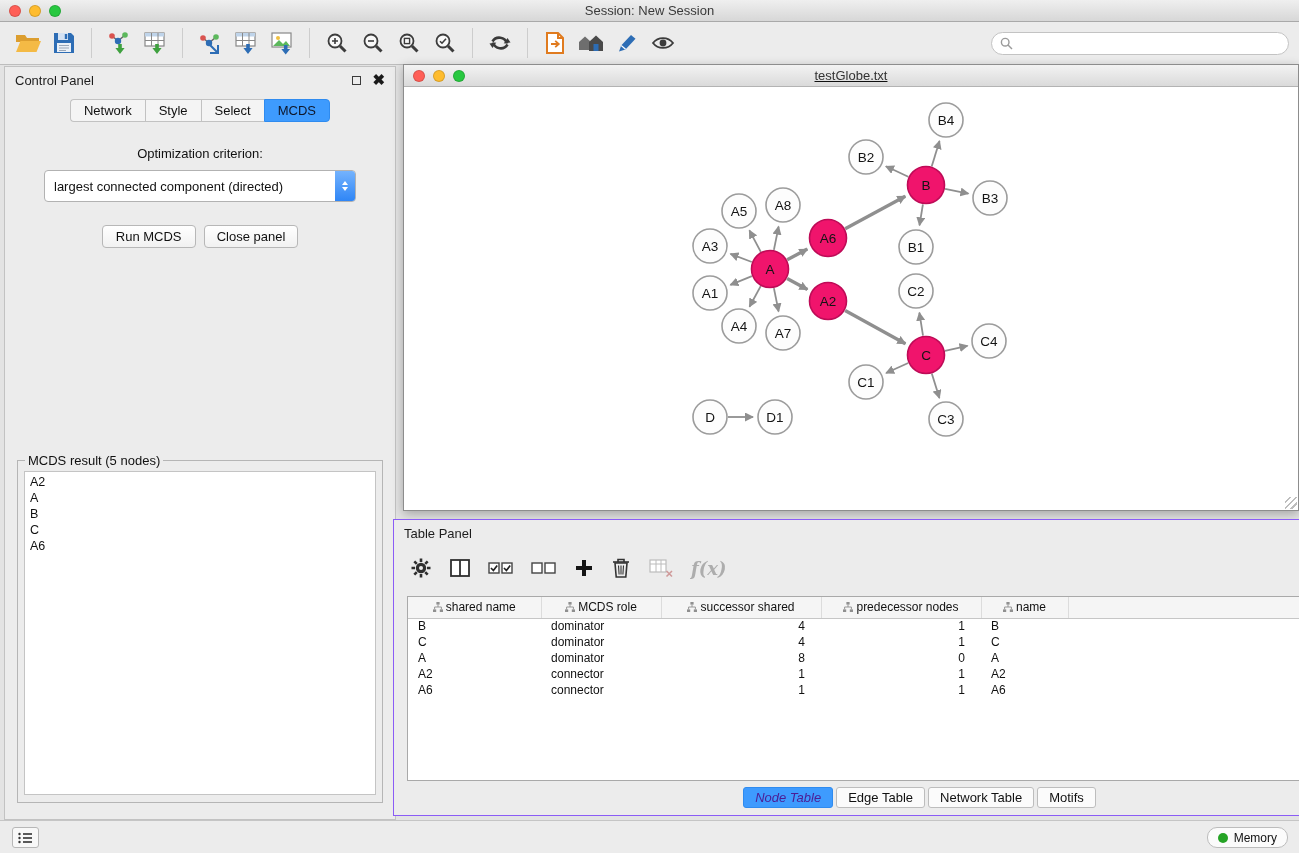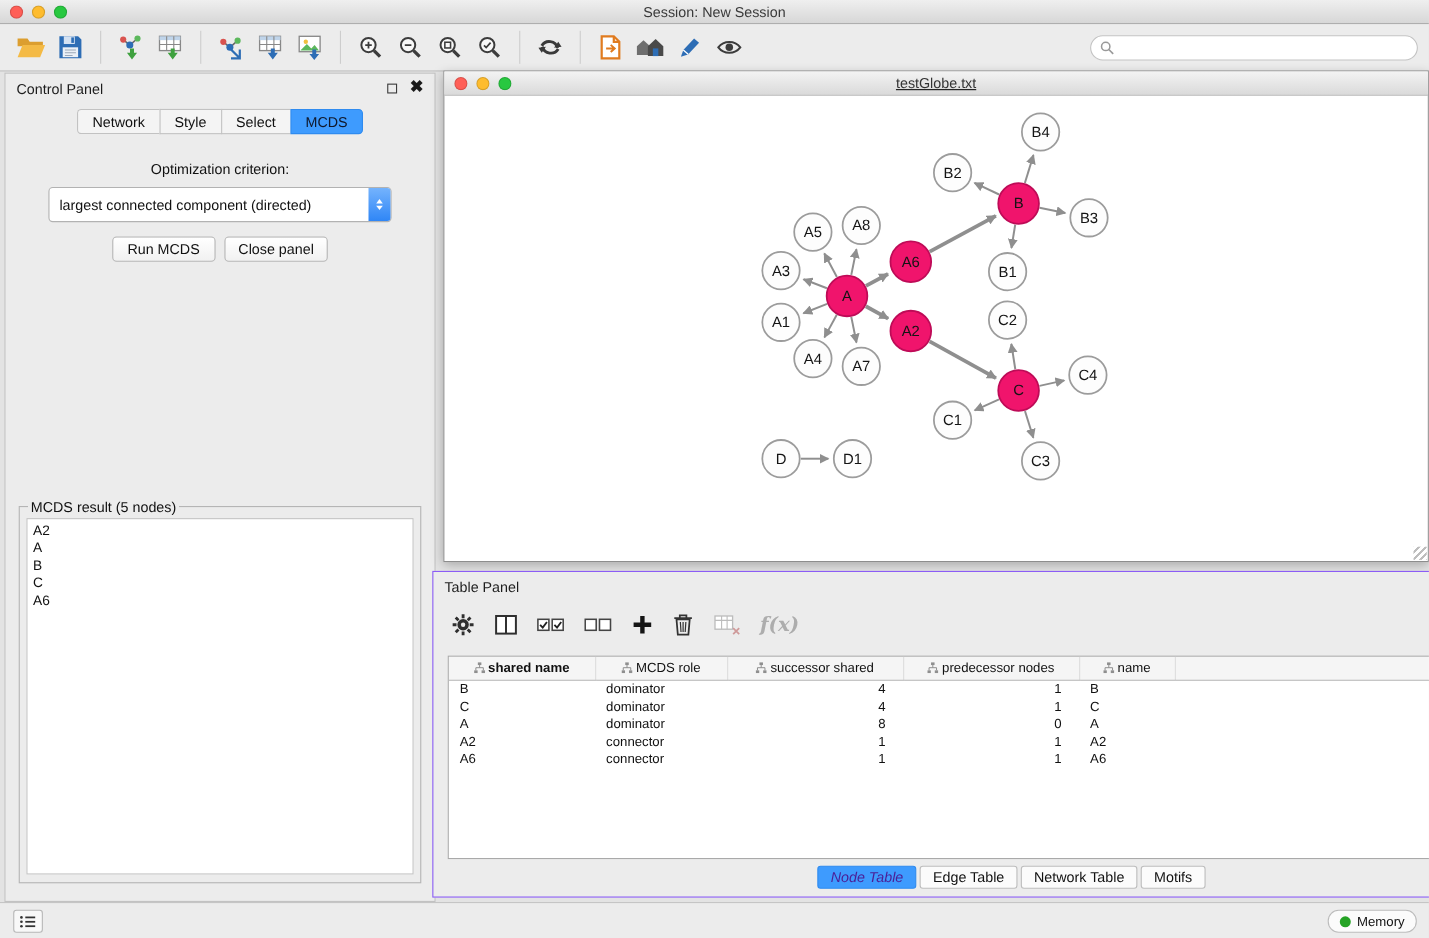--- a/index.html
+++ b/index.html
@@ -42,21 +42,21 @@
   .cp-select { margin:9px auto 0; width:312px; height:32px; background:#fff; border:1px solid #b2b2b2;
     border-radius:4px; display:flex; align-items:center; position:relative; padding:0 24px 0 9px; cursor:pointer; }
   .cp-select .sel-text { font-size:13px; white-space:nowrap; overflow:hidden; }
   .stepper { position:absolute; right:0; top:0; bottom:0; width:20px; border-radius:0 3px 3px 0;
     background:linear-gradient(#74B3FD,#2F86F6); display:flex; flex-direction:column;
     align-items:center; justify-content:center; gap:2px; }
   .tri-up { width:0; height:0; border-left:3.5px solid transparent; border-right:3.5px solid transparent;
     border-bottom:4px solid #fff; }
   .tri-down { width:0; height:0; border-left:3.5px solid transparent; border-right:3.5px solid transparent;
     border-top:4px solid #fff; }
-  .cp-buttons { display:flex; justify-content:center; gap:8px; margin-top:13px; }
+  .cp-buttons { display:flex; justify-content:center; gap:8px; margin-top:23px; }
   .cp-btn { min-width:94px; height:23px; background:linear-gradient(#fff,#f1f1f1); border:1px solid #b7b7b7;
     border-radius:4px; font-size:13px; display:flex; align-items:center; justify-content:center;
     padding:0 12px; cursor:pointer; }
   .result-fieldset { position:absolute; left:12px; right:12px; top:386px; bottom:16px;
     border:1px solid #b5b5b5; padding:3px 6px 7px; overflow:hidden; background:#ececec; }
   .result-fieldset legend { font-size:13px; padding:0 3px; margin-left:1px; color:#111; }
   .result-inner { height:100%; background:#fff; border:1px solid #c4c4c4; overflow:auto; padding:2px 5px; }
   .result-item { font-size:12.5px; line-height:16px; }
 
   
@@ -468,21 +468,21 @@
           <path d="M2 7 h16 M8 3 v12 M13 3 v12" stroke="#bcbcbc" stroke-width="1"></path>
           <path d="M18.5 14 l5.5 5.5 M24 14 l-5.5 5.5" stroke="#cf9a9a" stroke-width="1.6"></path>
         </svg>
     </span>
     <span class="tp-tool fx">f(x)</span>
   </div>
   <div class="table-wrap">
     <table class="data-table">
       <thead>
           <tr>
-            <th style="width: 133px; font-weight: bold;"><svg width="10" height="10" viewBox="0 0 10 10" style="vertical-align:-1px">
+            <th style="width: 133px;"><svg width="10" height="10" viewBox="0 0 10 10" style="vertical-align:-1px">
                 <rect x="3.4" y="0" width="3.2" height="2.6" fill="#8f8f8f"></rect>
                 <rect x="0" y="7.4" width="3.2" height="2.6" fill="#8f8f8f"></rect>
                 <rect x="6.8" y="7.4" width="3.2" height="2.6" fill="#8f8f8f"></rect>
                 <path d="M5 2.6 V5 M1.6 7.4 V5 h6.8 v2.4" stroke="#8f8f8f" stroke-width="0.9" fill="none"></path>
               </svg><span class="col-label">shared name</span></th>
             <th style="width: 120px;"><svg width="10" height="10" viewBox="0 0 10 10" style="vertical-align:-1px">
                 <rect x="3.4" y="0" width="3.2" height="2.6" fill="#8f8f8f"></rect>
                 <rect x="0" y="7.4" width="3.2" height="2.6" fill="#8f8f8f"></rect>
                 <rect x="6.8" y="7.4" width="3.2" height="2.6" fill="#8f8f8f"></rect>
                 <path d="M5 2.6 V5 M1.6 7.4 V5 h6.8 v2.4" stroke="#8f8f8f" stroke-width="0.9" fill="none"></path>

